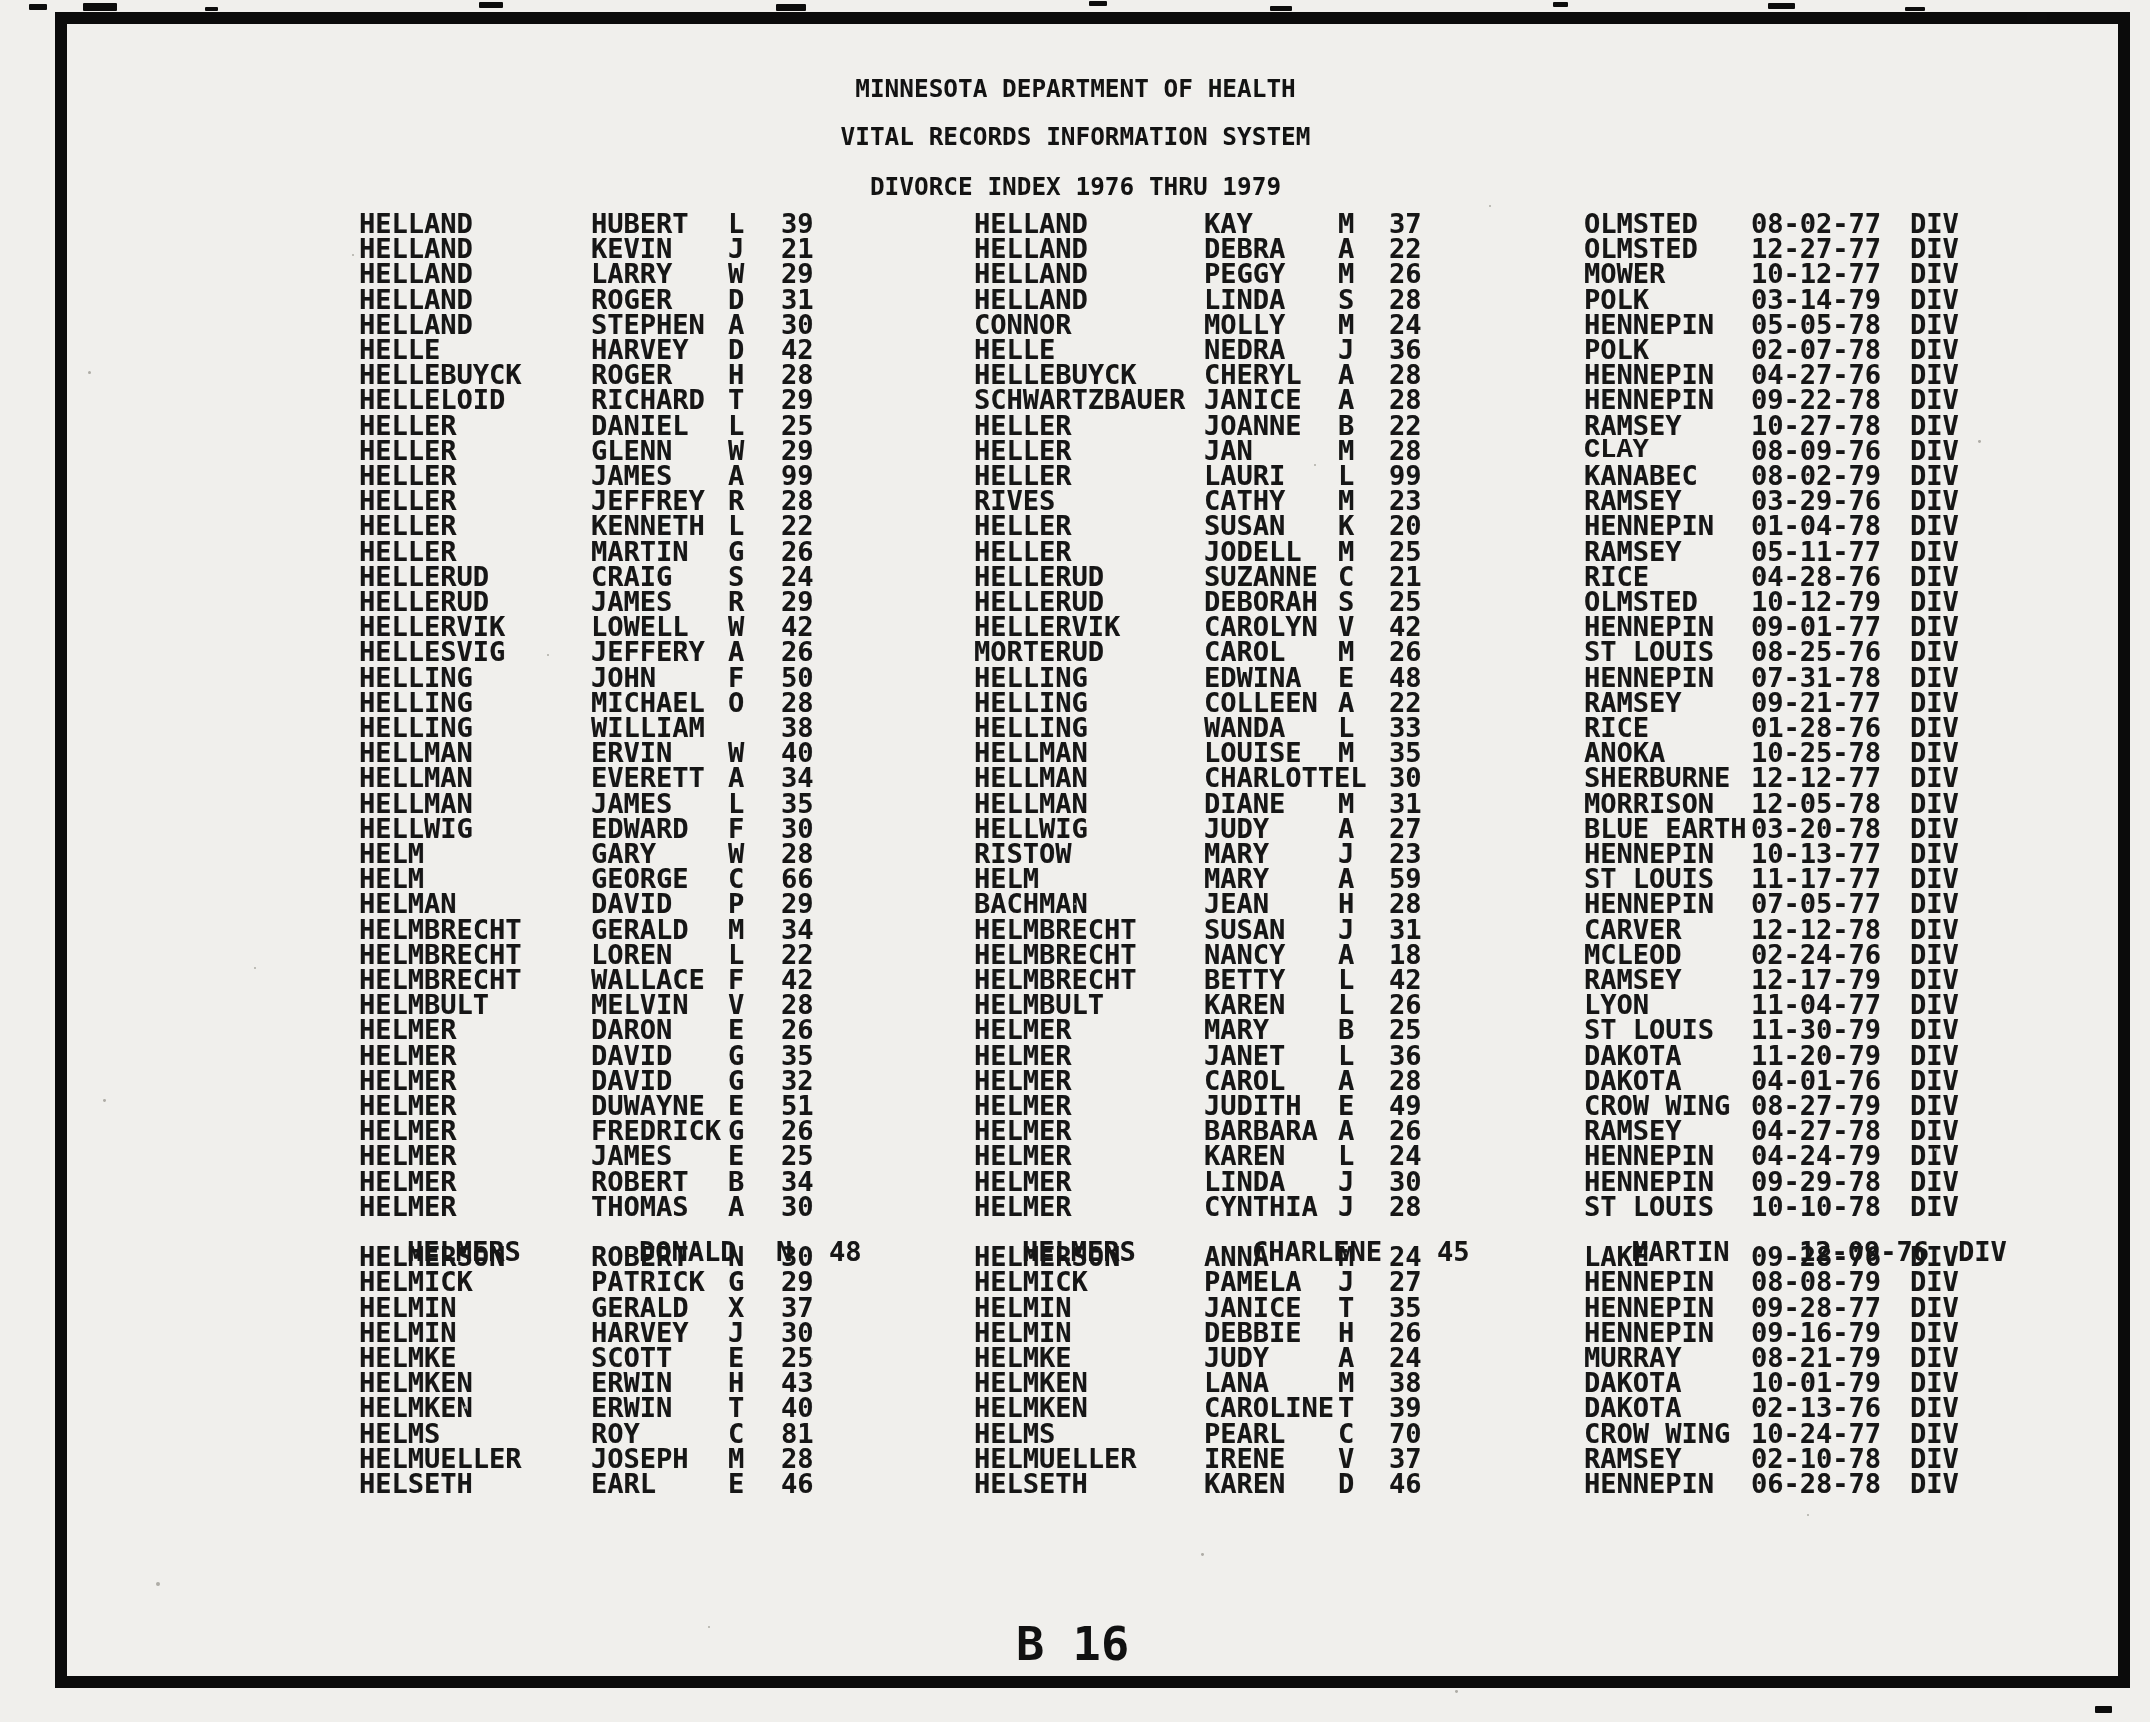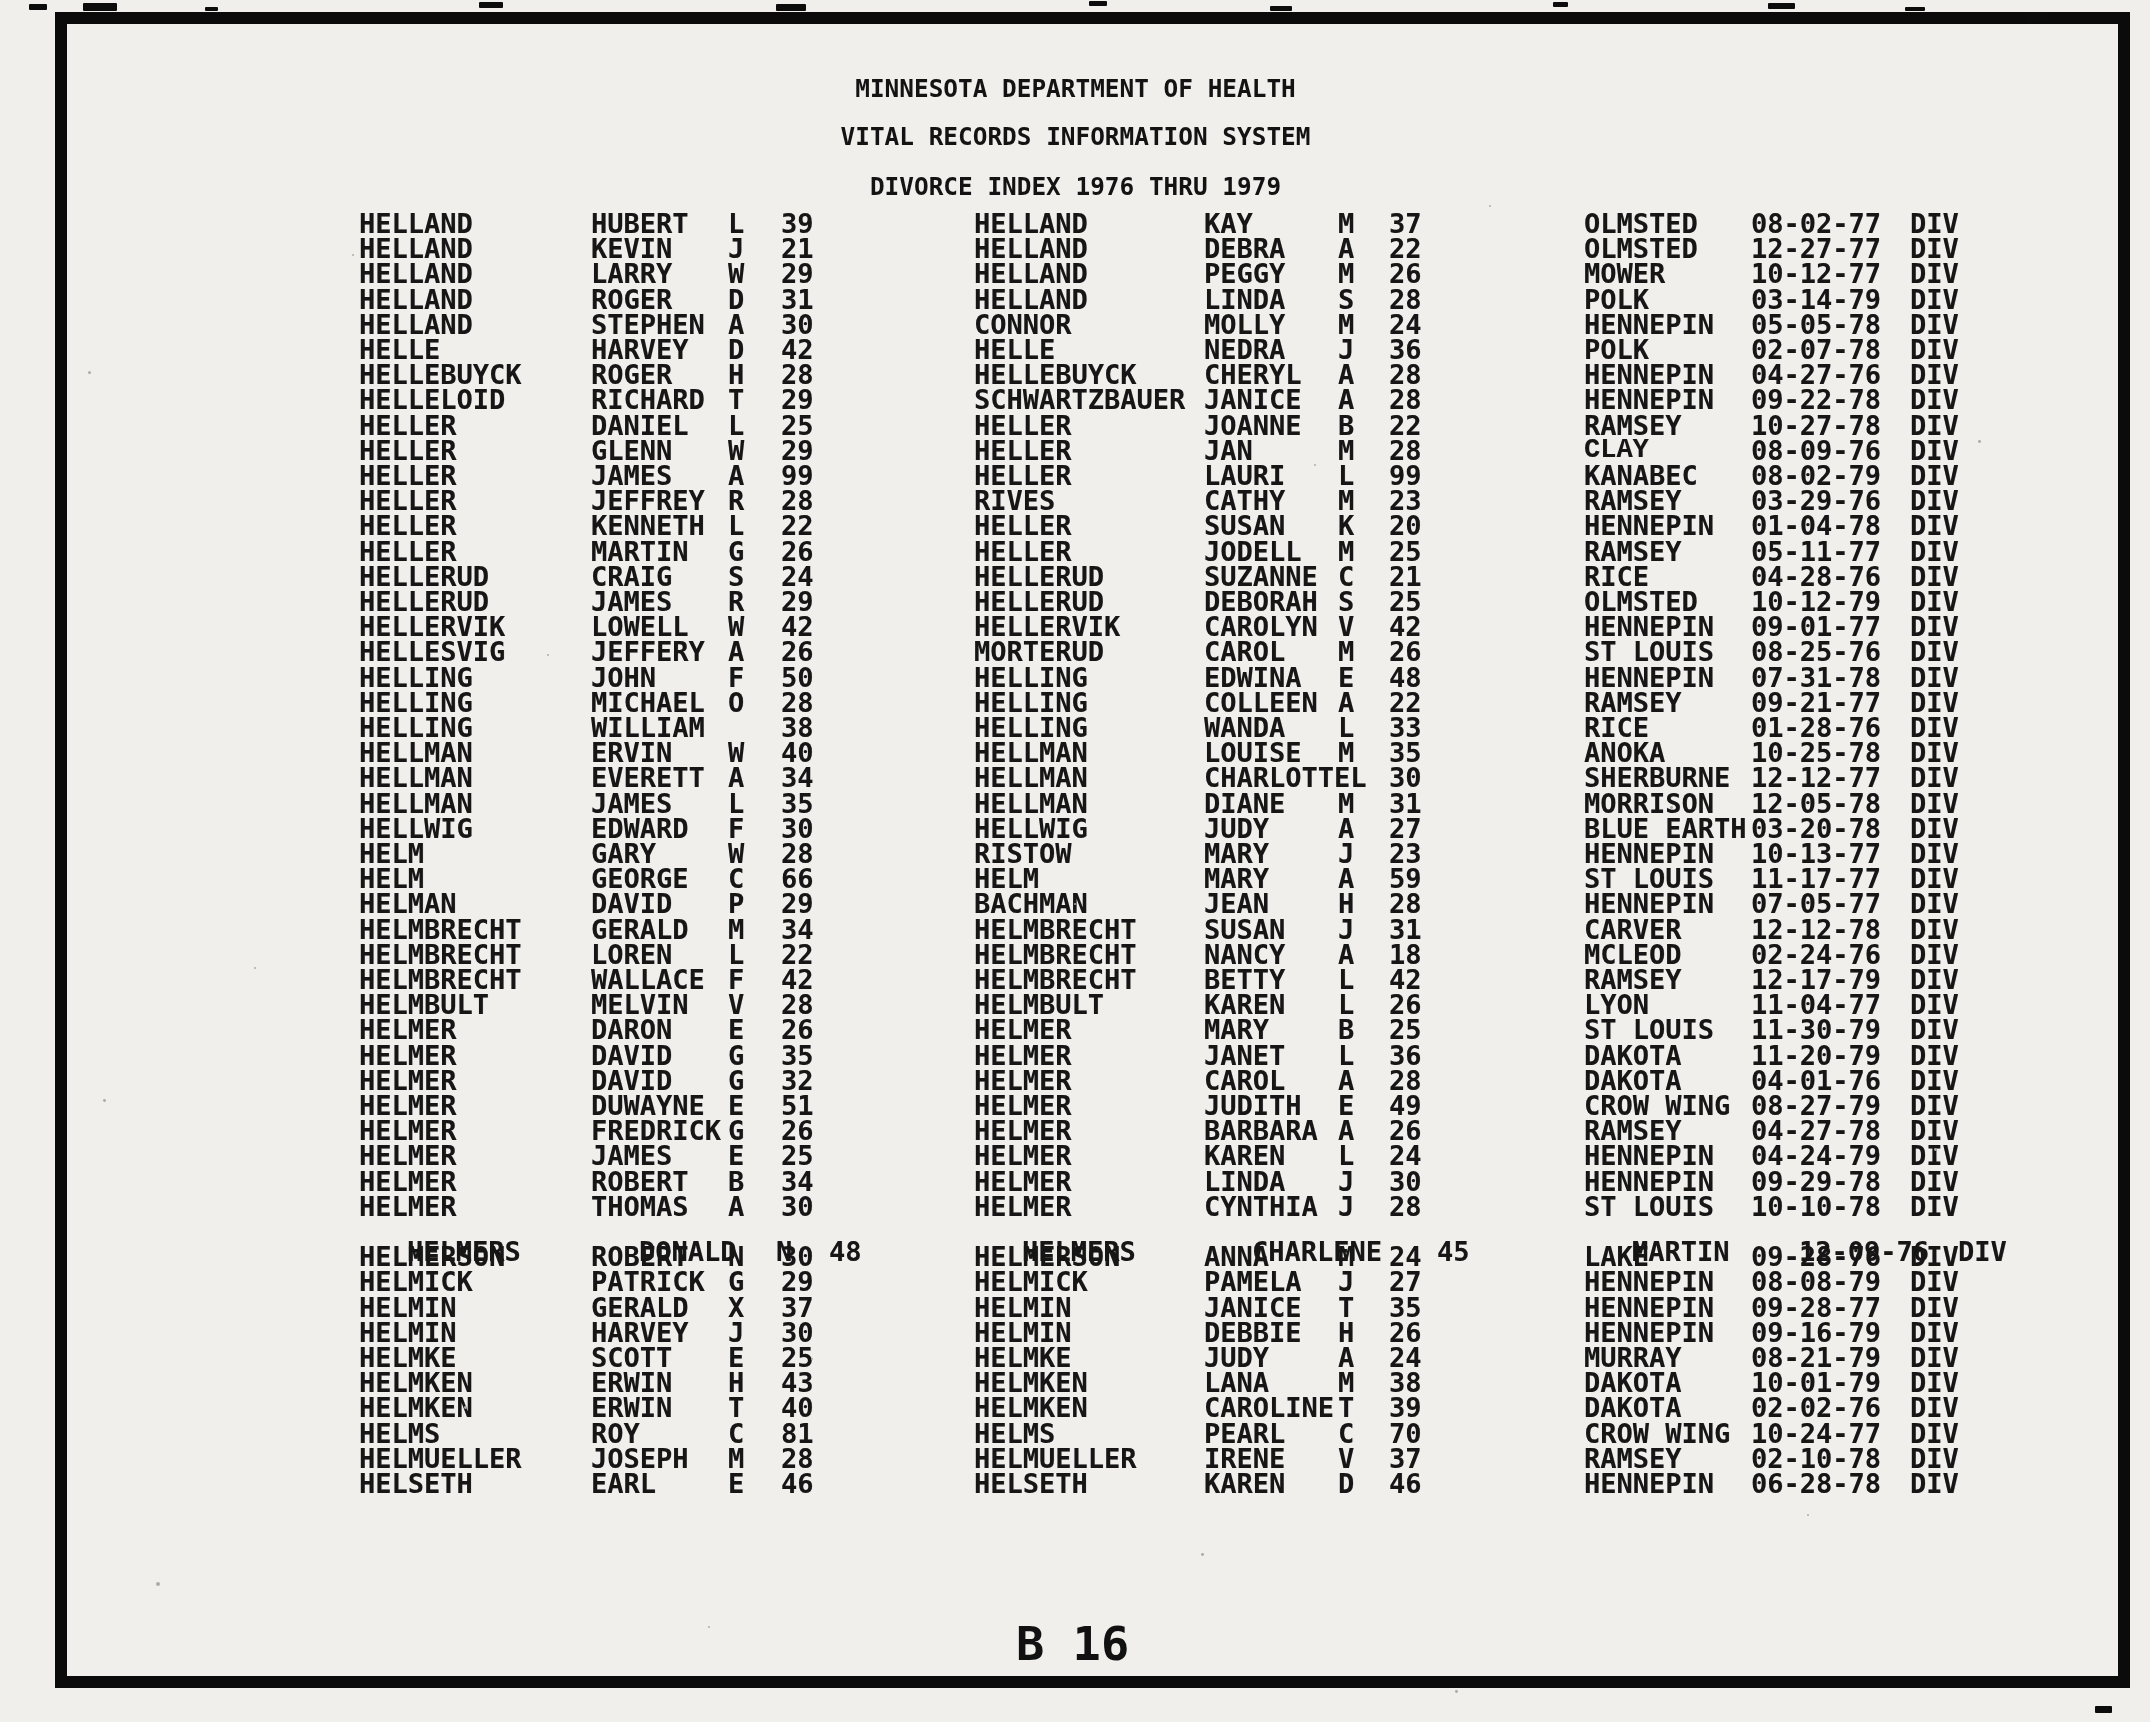--- a/index.html
+++ b/index.html
@@ -706,21 +706,21 @@
     <div class="row" style="top: 1184px;">
       <span class="cell" style="left: 359px;">HELMKEN</span>
       <span class="cell" style="left: 591px;">ERWIN</span>
       <span class="cell" style="left: 728px;">T</span>
       <span class="cell" style="left: 781px;">40</span>
       <span class="cell" style="left: 974px;">HELMKEN</span>
       <span class="cell" style="left: 1204px;">CAROLINE</span>
       <span class="cell" style="left: 1338px;">T</span>
       <span class="cell" style="left: 1389px;">39</span>
       <span class="cell" style="left: 1584px;">DAKOTA</span>
-      <span class="cell" style="left: 1751px;">02-02-76</span>
+      <span class="cell" style="left: 1751px;">02-13-76</span>
       <span class="cell" style="left: 1910px;">DIV</span>
     </div>
     <div class="row" style="top: 1210px;">
       <span class="cell" style="left: 359px;">HELMS</span>
       <span class="cell" style="left: 591px;">ROY</span>
       <span class="cell" style="left: 728px;">C</span>
       <span class="cell" style="left: 781px;">81</span>
       <span class="cell" style="left: 974px;">HELMS</span>
       <span class="cell" style="left: 1204px;">PEARL</span>
       <span class="cell" style="left: 1338px;">C</span>

